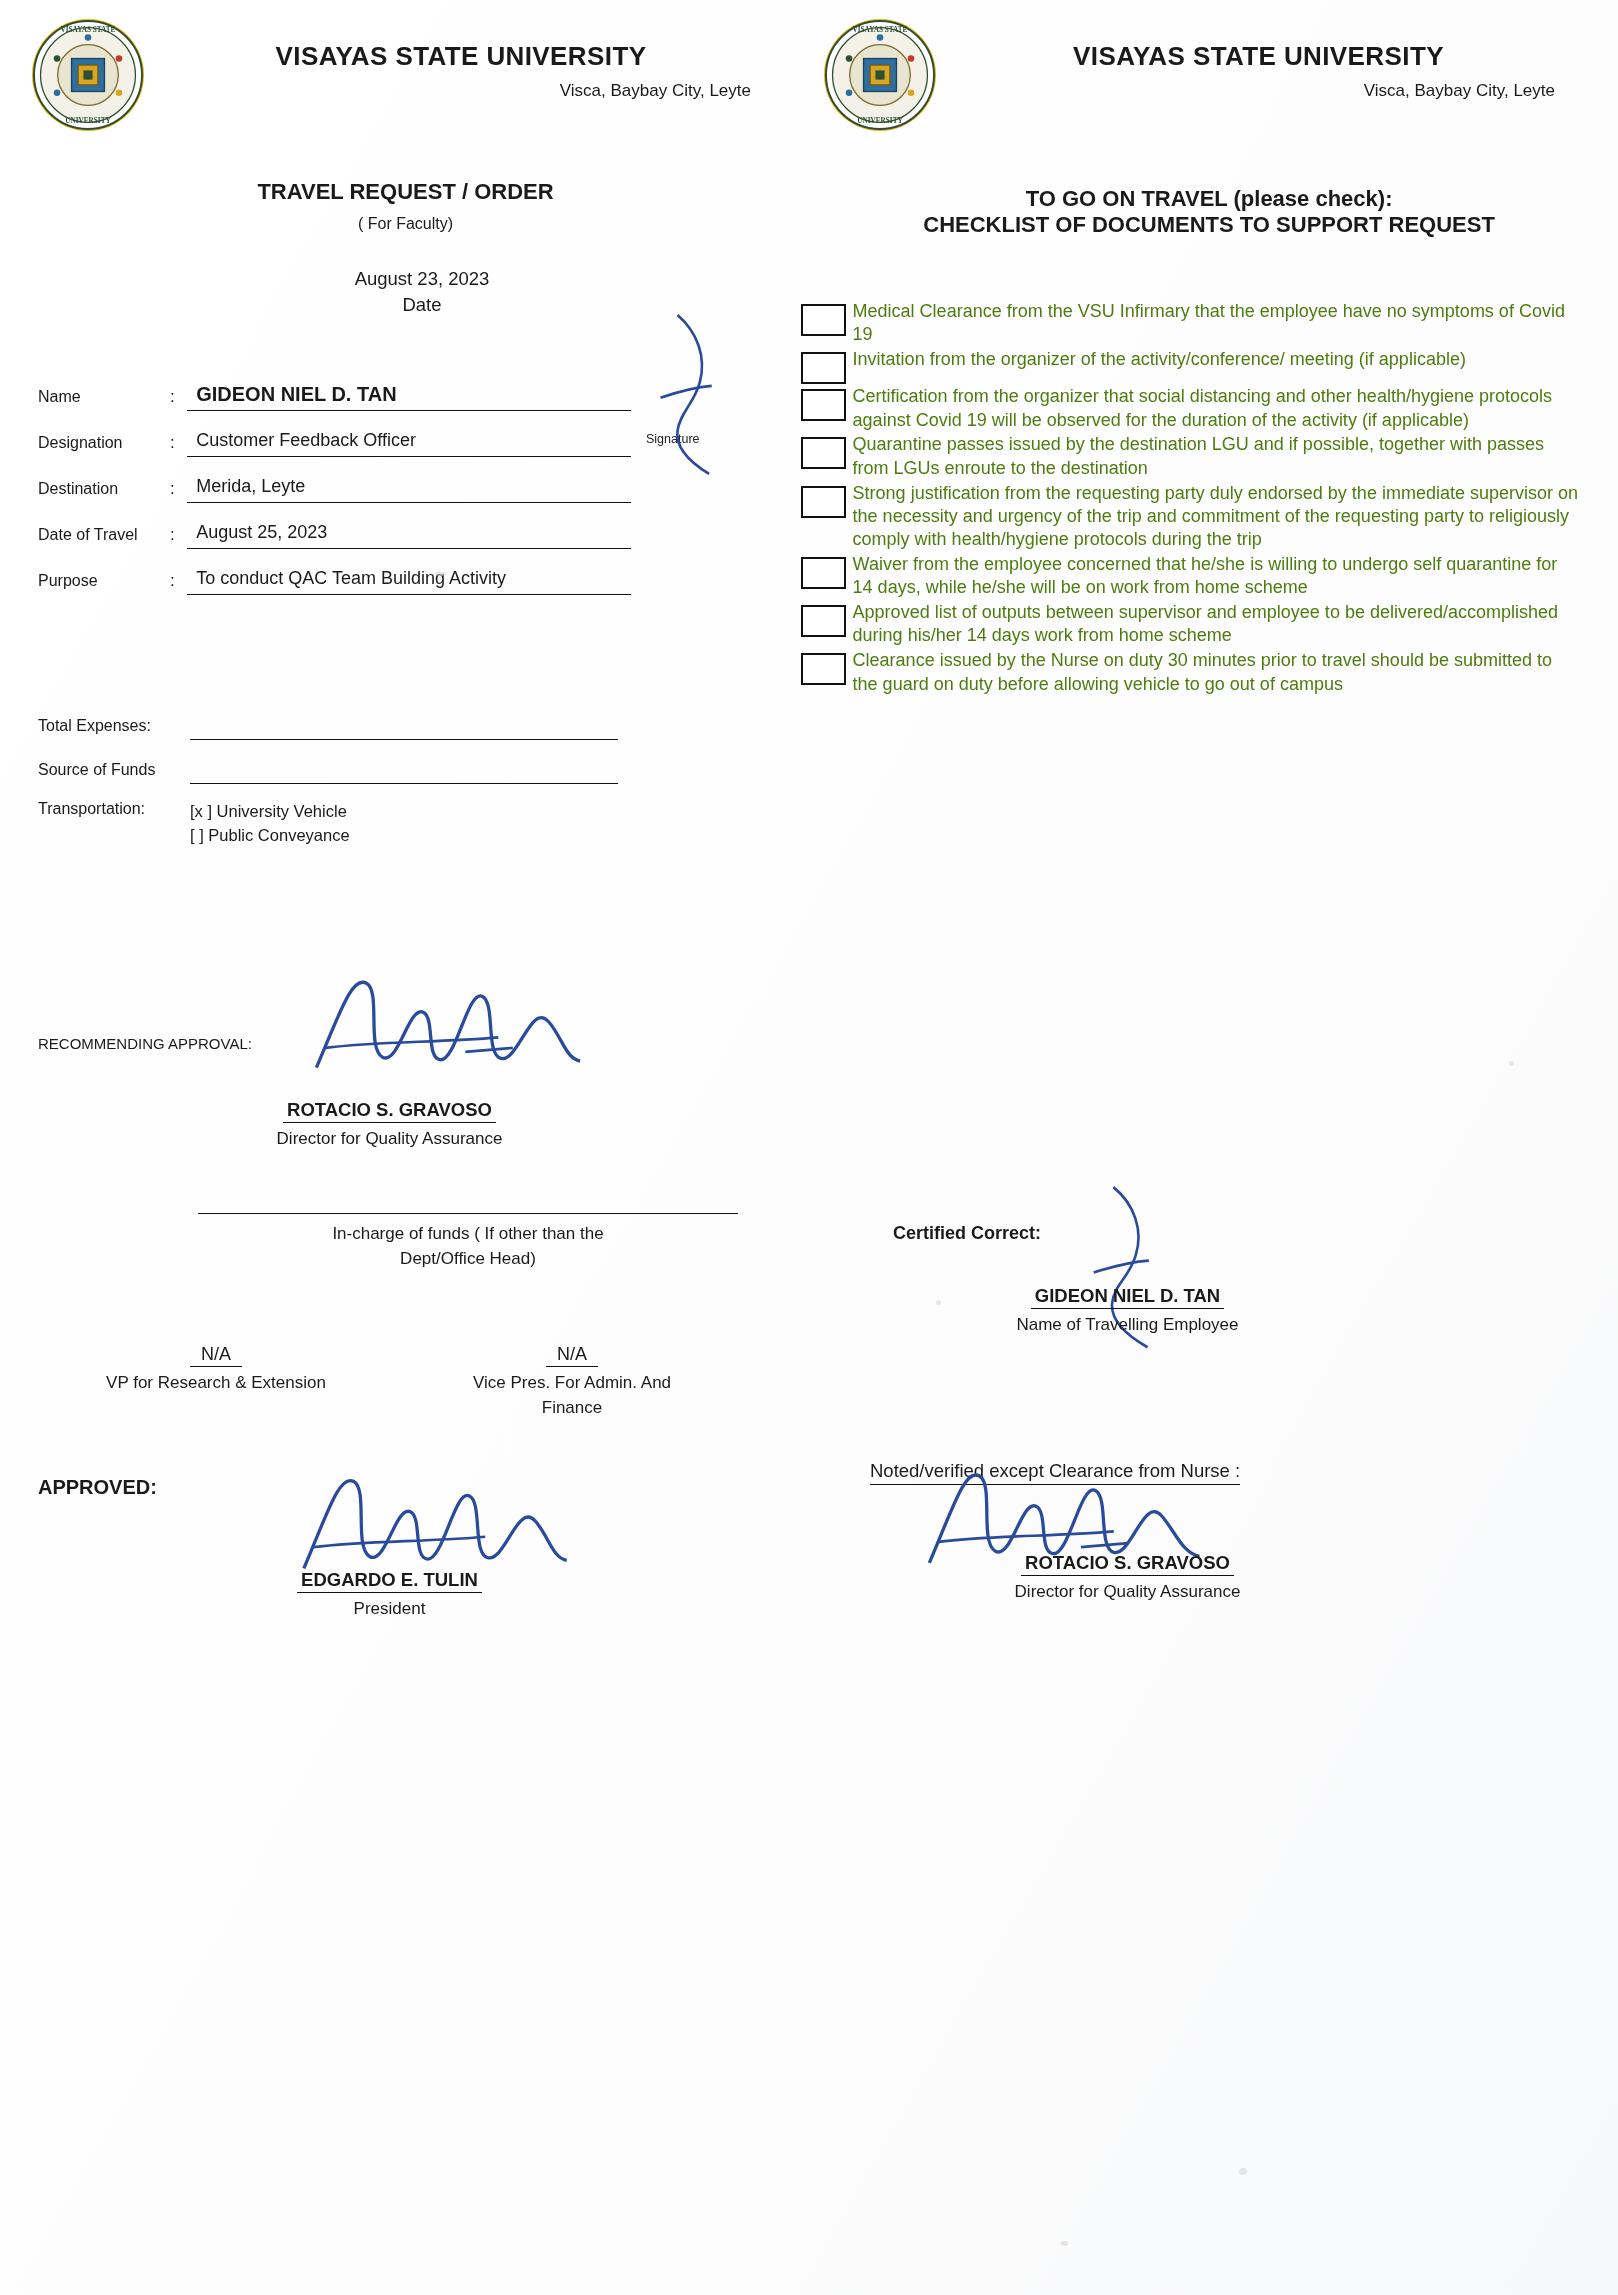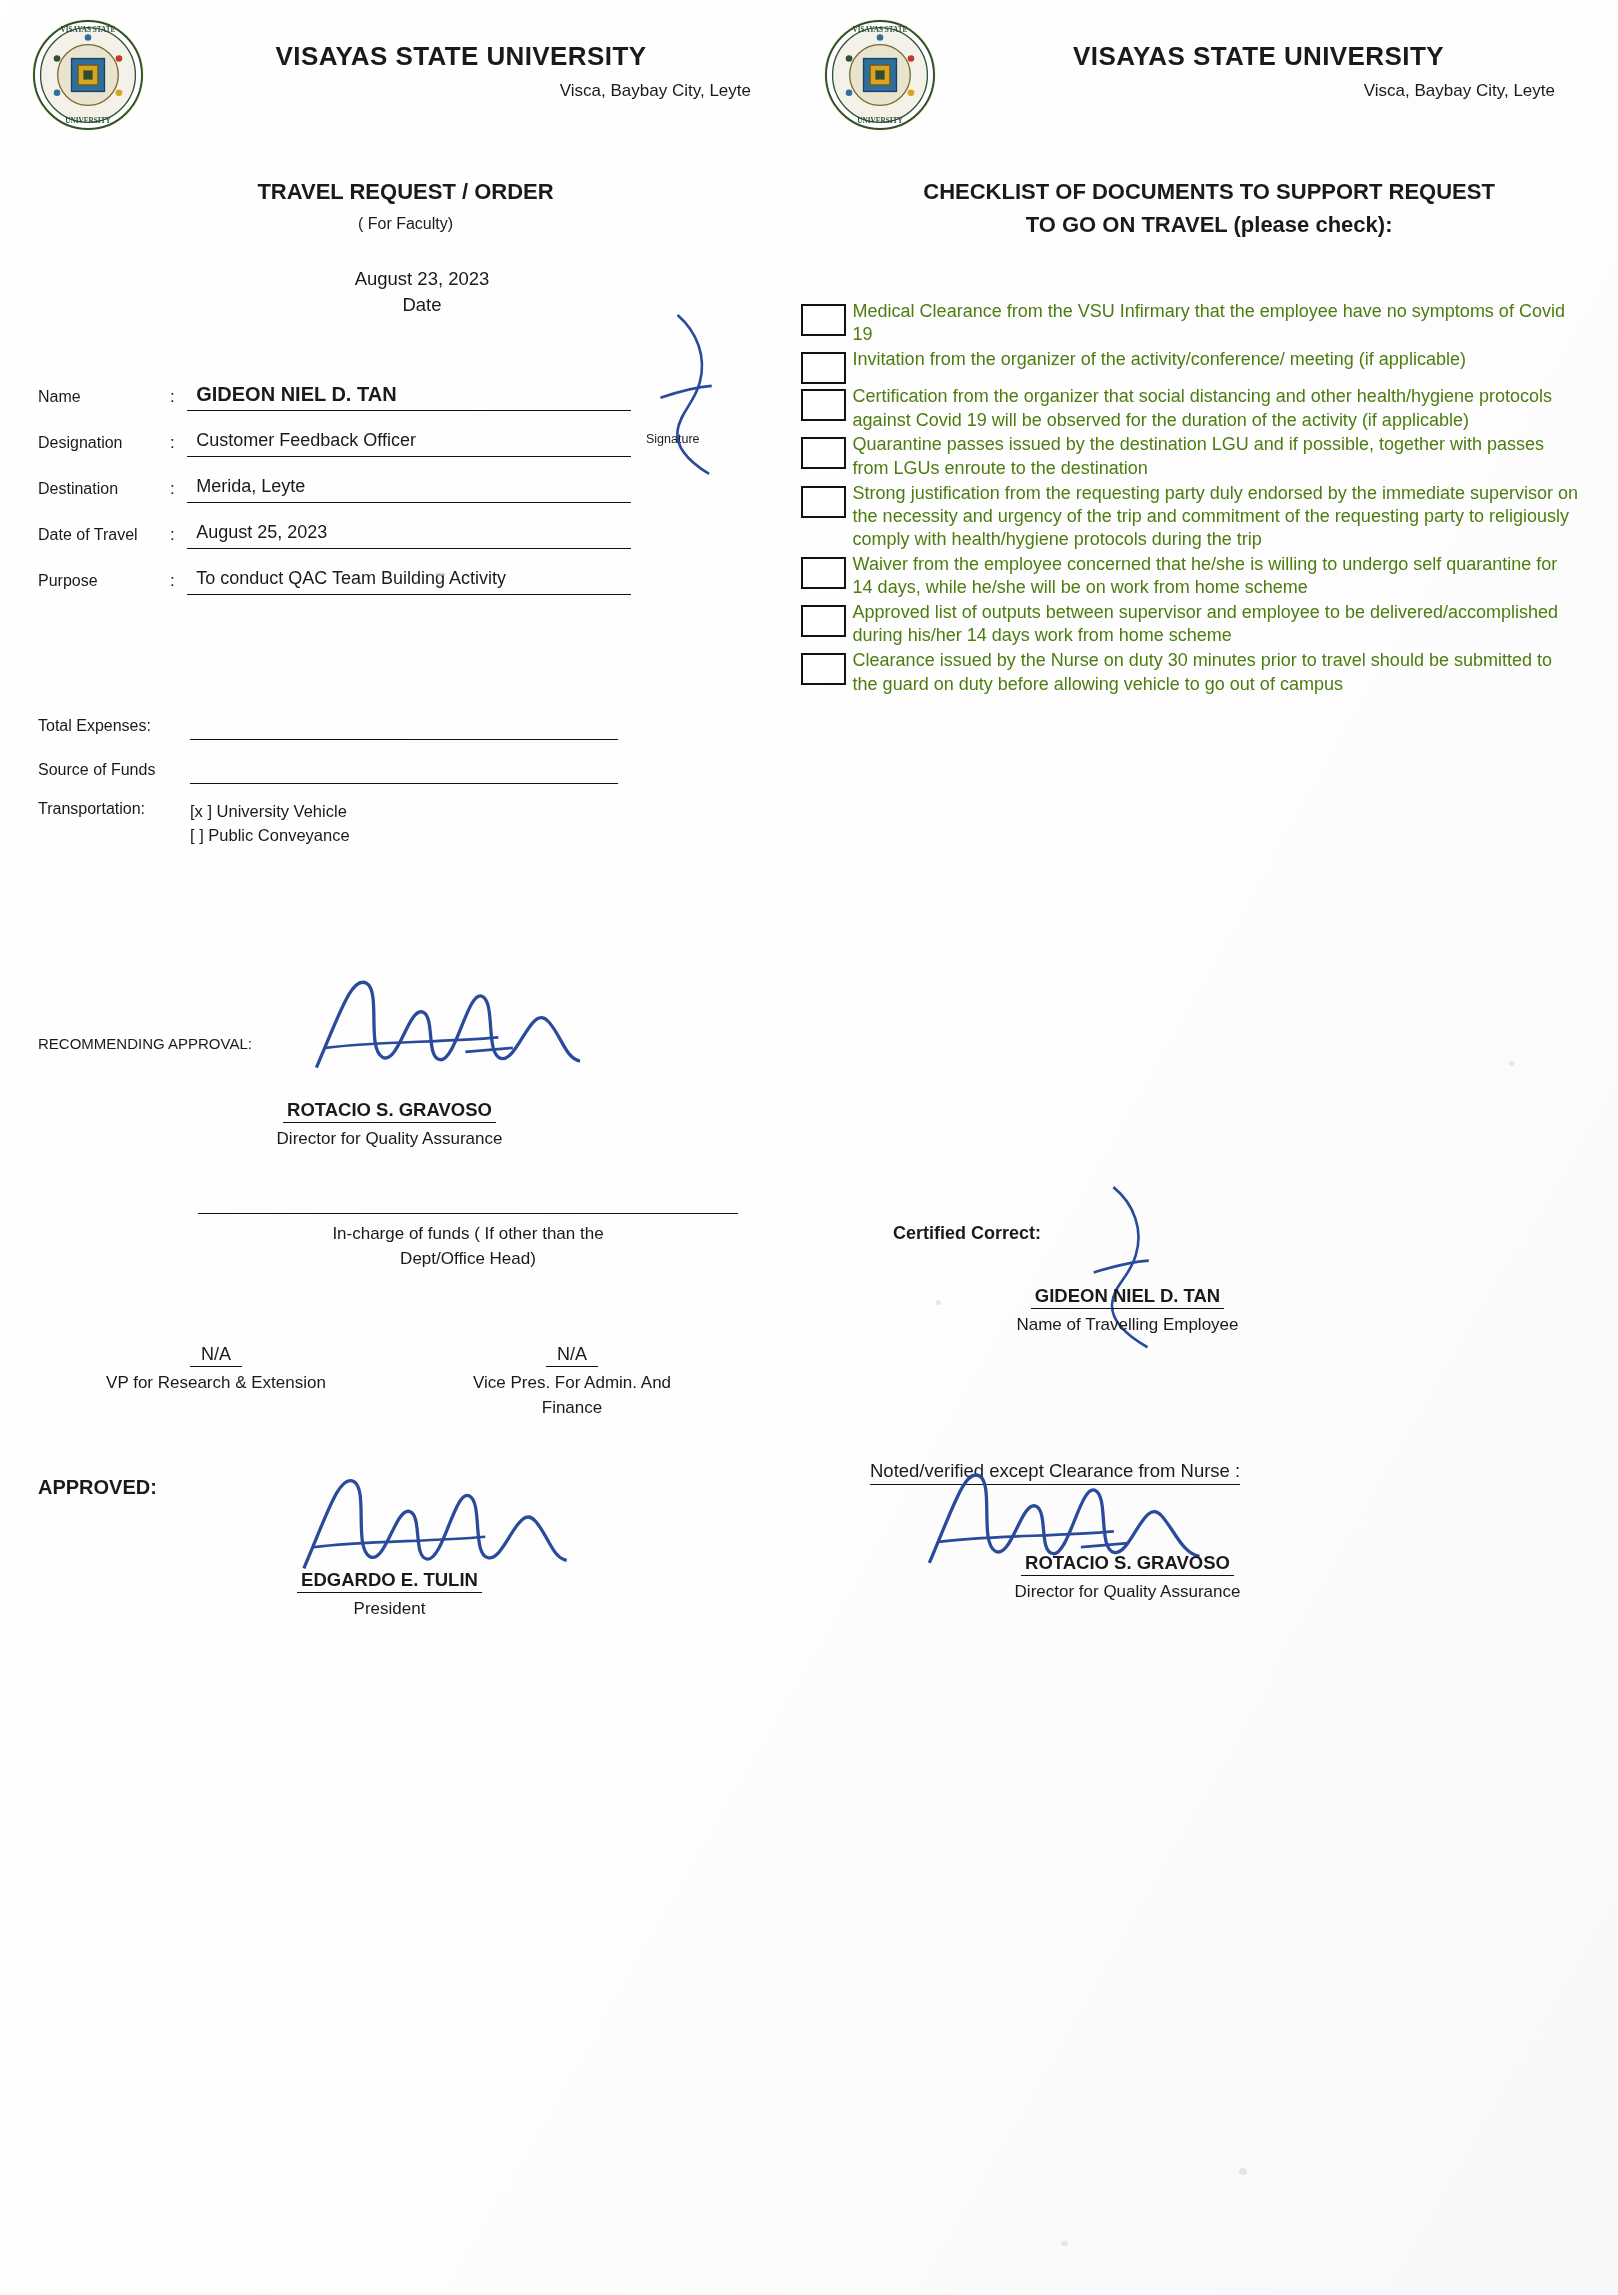--- a/index.html
+++ b/index.html
@@ -40,21 +40,21 @@
   
   .hdr {
     position: relative;
     height: 165px;
   }
   .seal {
     position: absolute;
     width: 112px;
     height: 112px;
     border-radius: 50%;
-    background: #fef9c3;
+    background: #eab308;
   }
   .seal svg { display: block; }
 
   .univ-name {
     font-weight: bold;
     font-size: 26px;
     letter-spacing: 0.4px;
     text-align: center;
   }
   .univ-addr {
@@ -433,22 +433,22 @@
           <text x="85" y="158" font-size="11" font-family="Liberation Serif, serif" fill="#2f4f35" text-anchor="middle" font-weight="bold">UNIVERSITY</text>
         </svg>
       </div>
       <div style="position:absolute; left:158px; top:41px; width:593px;">
         <div class="univ-name">VISAYAS STATE UNIVERSITY</div>
         <div class="univ-addr">Visca, Baybay City, Leyte</div>
       </div>
     </div>
 
     <div style="position:absolute; left:6.6px; top:179px; width:797px;">
+      <div class="doc-title" style="margin-top:6.6px;">TO GO ON TRAVEL (please check):</div>
       <div class="doc-title">CHECKLIST OF DOCUMENTS TO SUPPORT REQUEST</div>
-      <div class="doc-title" style="margin-top:6.6px;">TO GO ON TRAVEL (please check):</div>
     </div>
   </div>
 
   <div class="checklist">
     <div class="ck-item">
       <div class="ck-box"></div>
       <div class="ck-text">Medical Clearance from the VSU Infirmary that the employee have no symptoms of Covid 19</div>
     </div>
     <div class="ck-item">
       <div class="ck-box"></div>

